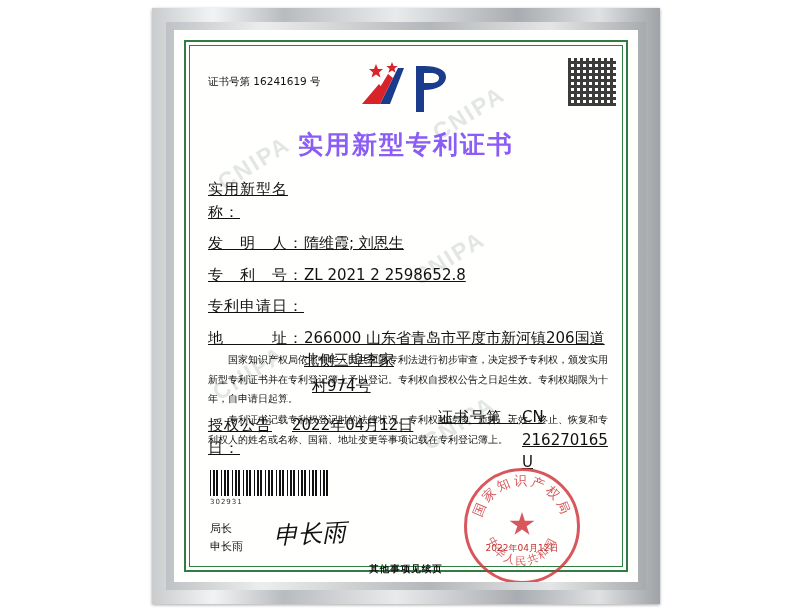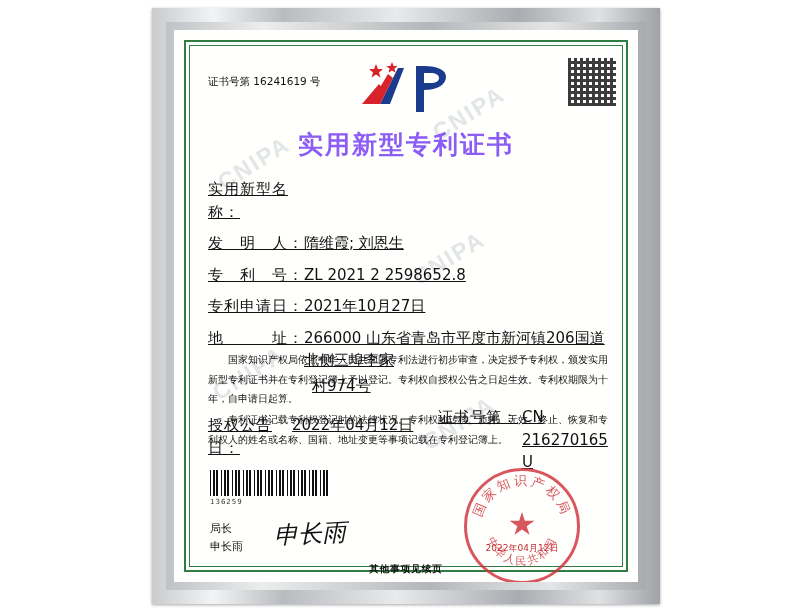--- a/index.html
+++ b/index.html
@@ -172,21 +172,20 @@
             <div class="row">
               <div class="lbl">发　明　人：</div>
               <div class="val">隋维霞; 刘恩生</div>
             </div>
             <div class="row">
               <div class="lbl">专　利　号：</div>
               <div class="val">ZL 2021 2 2598652.8</div>
             </div>
             <div class="row">
               <div class="lbl">专利申请日：</div>
-              <div class="val">2021年10月27日</div>
             </div>
             <div class="row">
               <div class="lbl">地　　　址：</div>
               <div class="val">266000  山东省青岛市平度市新河镇206国道北侧三埠李家</div>
             </div>
             <div class="addr-cont">村974号</div>
             <div class="row-2col">
               <div class="c1">
                 <div class="lbl2">授权公告日：</div>
                 <div>2022年04月12日</div>
@@ -195,21 +194,21 @@
                 <div class="lbl2">证书号第：</div>
                 <div>CN 216270165 U</div>
               </div>
             </div>
           </div>
 
           <div class="para">国家知识产权局依照中华人民共和国专利法进行初步审查，决定授予专利权，颁发实用新型专利证书并在专利登记簿上予以登记。专利权自授权公告之日起生效。专利权期限为十年，自申请日起算。</div>
           <div class="para" style="top:380px;">专利证书记载专利权登记时的法律状况。专利权的转移、质押、无效、终止、恢复和专利权人的姓名或名称、国籍、地址变更等事项记载在专利登记簿上。</div>
 
           <div class="barcode"></div>
-          <div class="barcode-num">136259</div>
+          <div class="barcode-num">302931</div>
 
           <div class="sign-block">
             <div>局长</div>
             <div>申长雨</div>
           </div>
           <div class="sign-name">申长雨</div>
 
           <div class="seal">
             <svg class="seal-text" viewBox="0 0 110 110" width="110" height="110">
               <defs>

